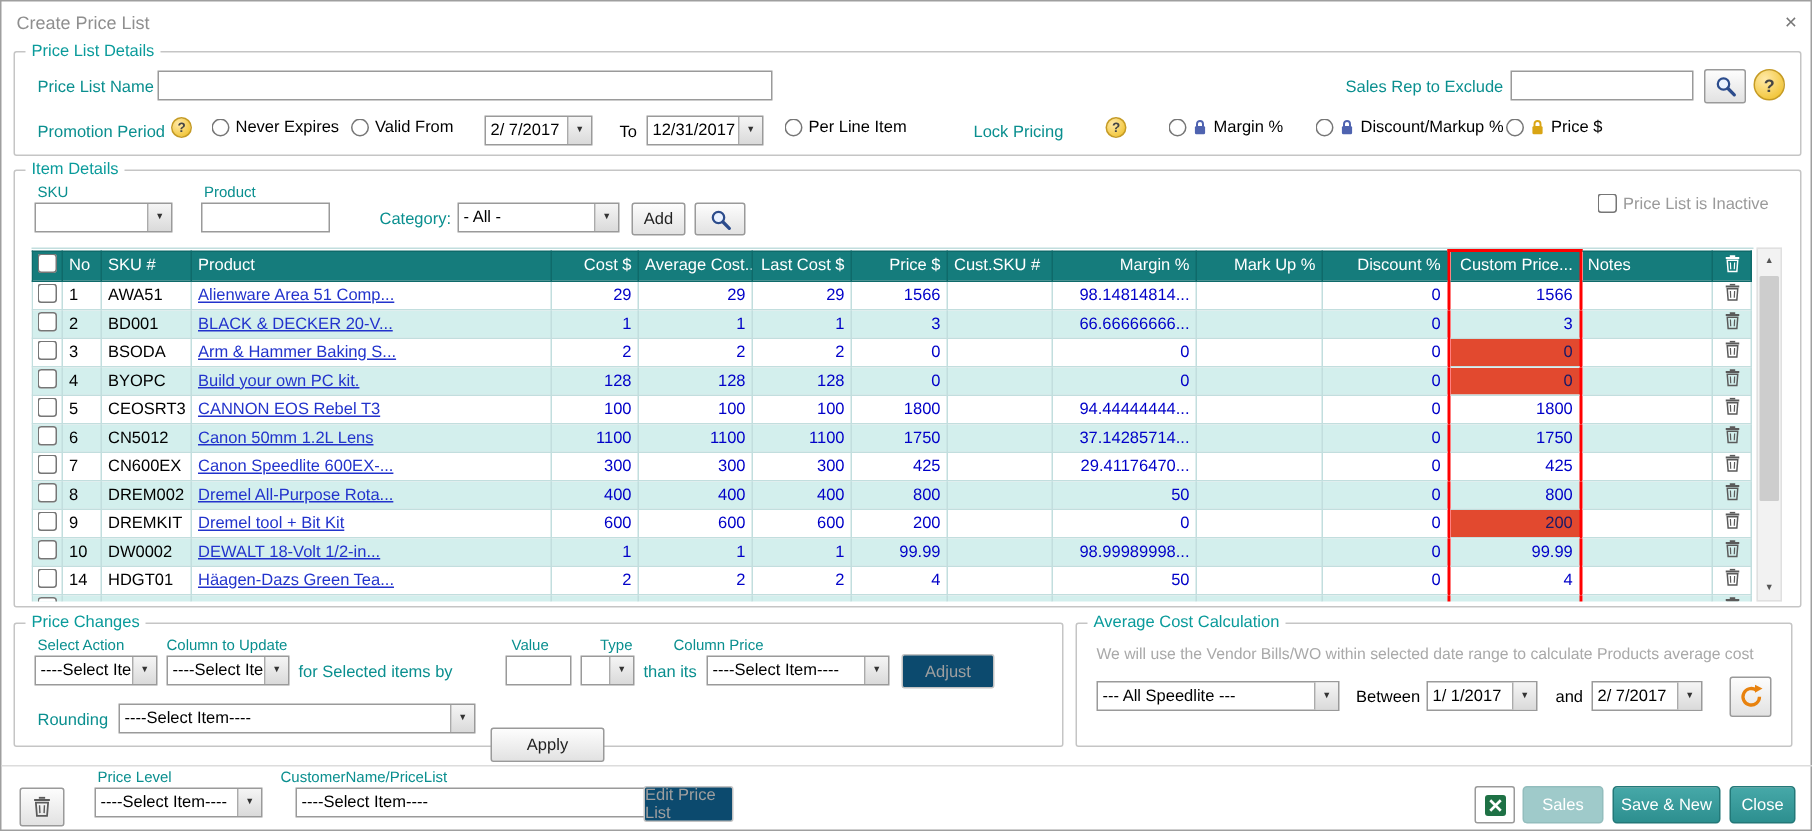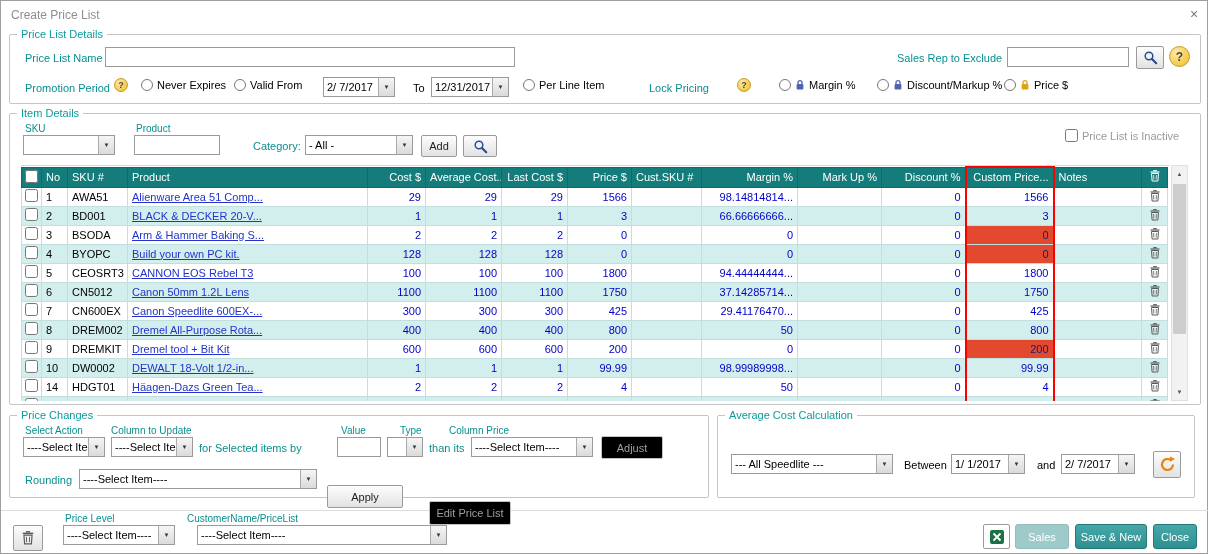--- a/index.html
+++ b/index.html
@@ -12,21 +12,21 @@
   .gtitle{position:absolute;background:#fff;color:#0a9b9b;font-size:11px;padding:0 4px;white-space:nowrap;z-index:3}
   .lbl{position:absolute;color:#0a8f8f;font-size:11px;white-space:nowrap}
   .lbl-sm{position:absolute;color:#0a8f8f;font-size:10px;white-space:nowrap}
   .blk{color:#000}
   .gray{color:#9a9a9a}
   .tbox{position:absolute;height:20px;border:1px solid #9a9a9a;font:11px "Liberation Sans",sans-serif;padding:0 3px;background:#fff}
   .combo{position:absolute;height:20px;border:1px solid #9a9a9a;background:#fff;display:flex;align-items:center;font-size:11px;cursor:default}
   .combo .ct{flex:1;padding:0 3px;white-space:nowrap;overflow:hidden}
   .combo .ca{width:16px;align-self:stretch;background:linear-gradient(#f5f5f5,#dadada);border-left:1px solid #ababab;display:flex;align-items:center;justify-content:center;font-size:6px;color:#333}
   .btn{position:absolute;display:flex;align-items:center;justify-content:center;background:linear-gradient(#fdfdfd,#e2e2e2);border:1px solid #9a9a9a;border-radius:2px;font-size:11px;color:#222;cursor:pointer;gap:2px}
-  .btn.disabled{background:#000000;color:#9f9f9f;border-color:#c3c3c3;cursor:default}
+  .btn.disabled{background:#0c4a6e;color:#9f9f9f;border-color:#c3c3c3;cursor:default}
   .btn-teal{position:absolute;display:flex;align-items:center;justify-content:center;background:linear-gradient(#46a8a8,#2d8f8f);border:1px solid #237878;border-radius:3px;color:#fff;font-size:11px;cursor:pointer}
   .btn-teal.disabled{background:#9fcaca;border-color:#93bdbd;cursor:default}
   .radio{position:absolute;display:flex;align-items:center;gap:4px;font-size:11px;color:#000;white-space:nowrap}
   .radio input{width:12px;height:12px;margin:0}
   .chk{position:absolute;display:flex;align-items:flex-end;gap:4px;font-size:11px;white-space:nowrap}
   .chk input{width:13px;height:13px;margin:0}
   .help{position:absolute;border-radius:50%;background:radial-gradient(circle at 35% 30%,#ffe9a8,#eebc1c);border:1px solid #c59b25;color:#454545;font-weight:bold;display:flex;align-items:center;justify-content:center;cursor:pointer}
   .desc{position:absolute;color:#a9a9a9;font-size:10.5px;white-space:nowrap}
   
   .twrap{position:absolute;left:20px;top:164px;width:1148px;height:236px;overflow:hidden;border-top:1px solid #c2dede}
@@ -525,20 +525,21 @@
   <div class="combo" style="left:78px;top:468px;width:238px">
     <span class="ct">----Select Item----</span>
     <span class="ca">▼</span>
   </div>
   <div class="btn" style="left:326px;top:484px;width:76px;height:23px">
       <span>Apply</span>
     </div>
 
   <div class="group" style="left:716px;top:414px;width:478px;height:83px"></div>
   <span class="gtitle" style="left:724px;top:408px">Average Cost Calculation</span>
+  <span class="desc" style="left:730px;top:429px">We will use the Vendor Bills/WO within selected date range to calculate Products average cost</span>
 
   <div class="combo" style="left:730px;top:453px;width:162px">
     <span class="ct">--- All Speedlite ---</span>
     <span class="ca">▼</span>
   </div>
   <span class="lbl blk" style="left:903px;top:458px;color:#000">Between</span>
   <div class="combo" style="left:950px;top:453px;width:74px">
     <span class="ct">1/ 1/2017</span>
     <span class="ca">▼</span>
   </div>
@@ -569,21 +570,21 @@
   <span class="lbl-sm" style="left:64px;top:512px">Price Level</span>
   <div class="combo" style="left:62px;top:524px;width:112px">
     <span class="ct">----Select Item----</span>
     <span class="ca">▼</span>
   </div>
   <span class="lbl-sm" style="left:186px;top:512px">CustomerName/PriceList</span>
   <div class="combo" style="left:196px;top:524px;width:250px">
     <span class="ct">----Select Item----</span>
     <span class="ca">▼</span>
   </div>
-  <div class="btn disabled" style="left:428px;top:500px;width:82px;height:24px">
+  <div class="btn disabled" style="left:428px;top:523px;width:60px;height:24px">
       <span>Edit Price List</span>
     </div>
 
   <div class="btn" style="left:982px;top:523px;width:27px;height:25px;background:#fff">
     <svg width="16" height="16" viewBox="0 0 16 16">
         <rect x="1" y="1" width="14" height="14" rx="2" fill="#1e7145"></rect>
         <path d="M4.5 4.5l7 7M11.5 4.5l-7 7" stroke="#fff" stroke-width="1.8"></path>
       </svg>
   </div>
   <div class="btn-teal disabled" style="left:1014px;top:523px;width:54px;height:25px">

